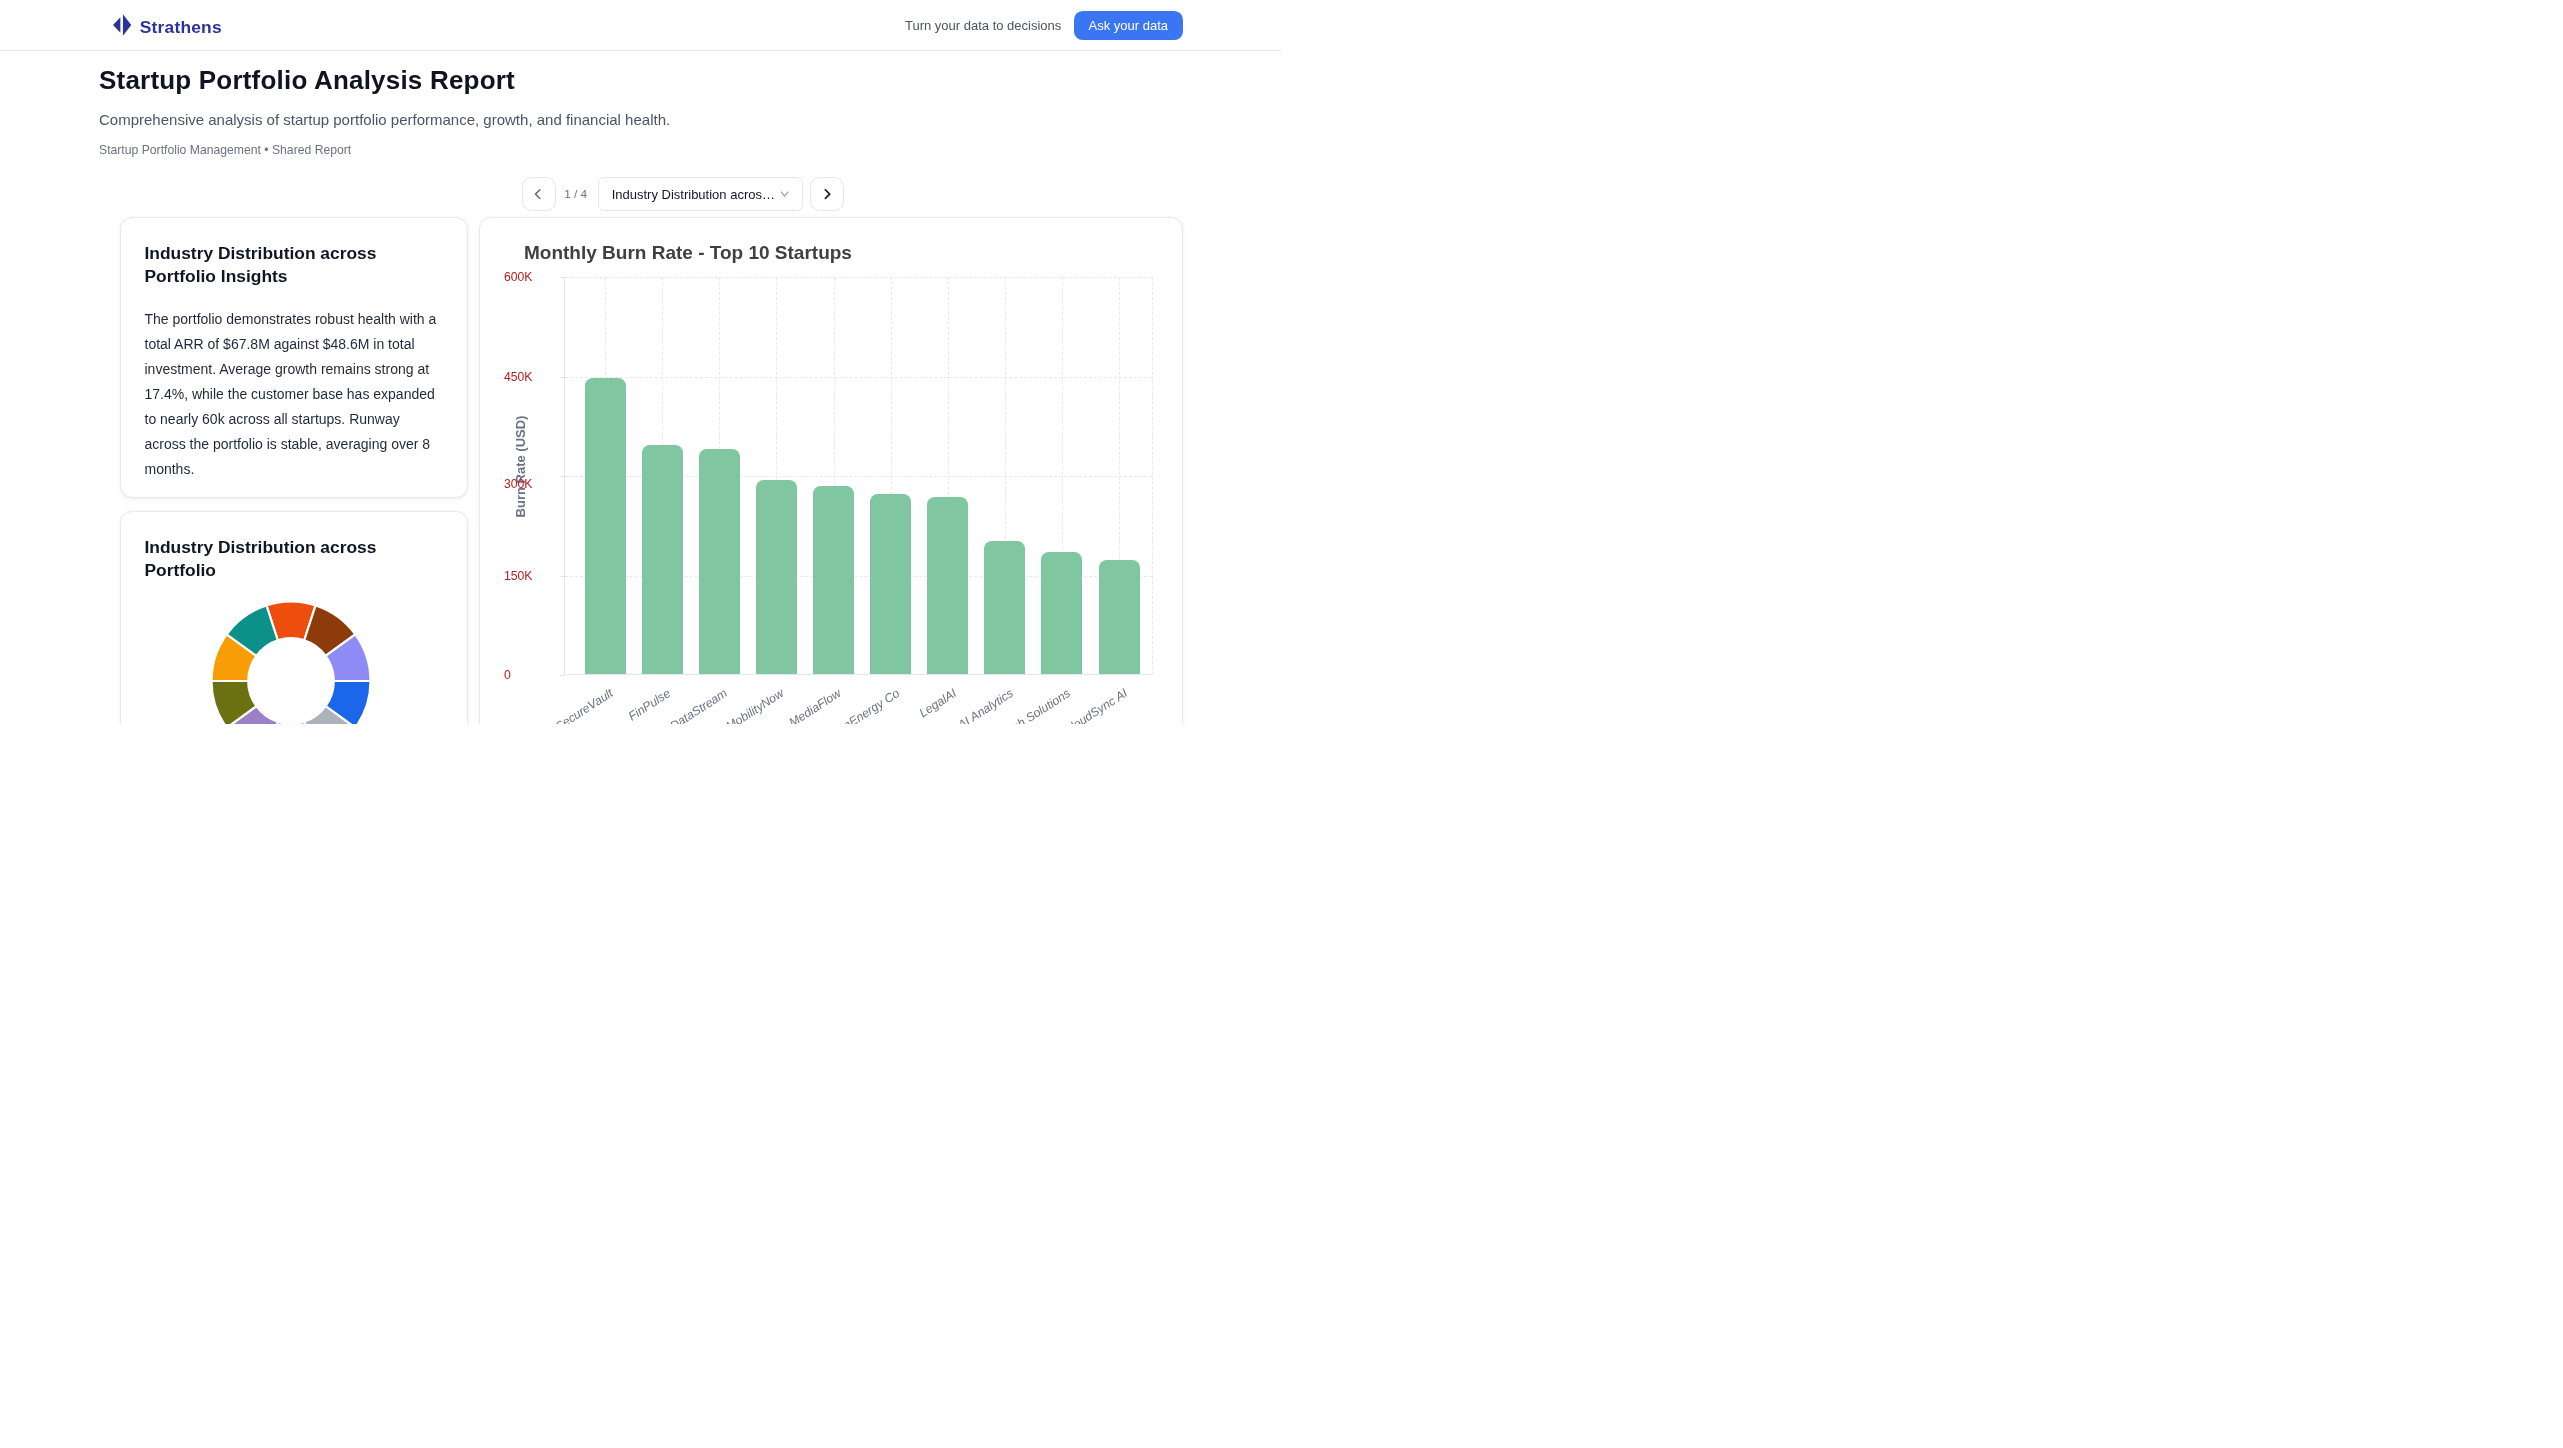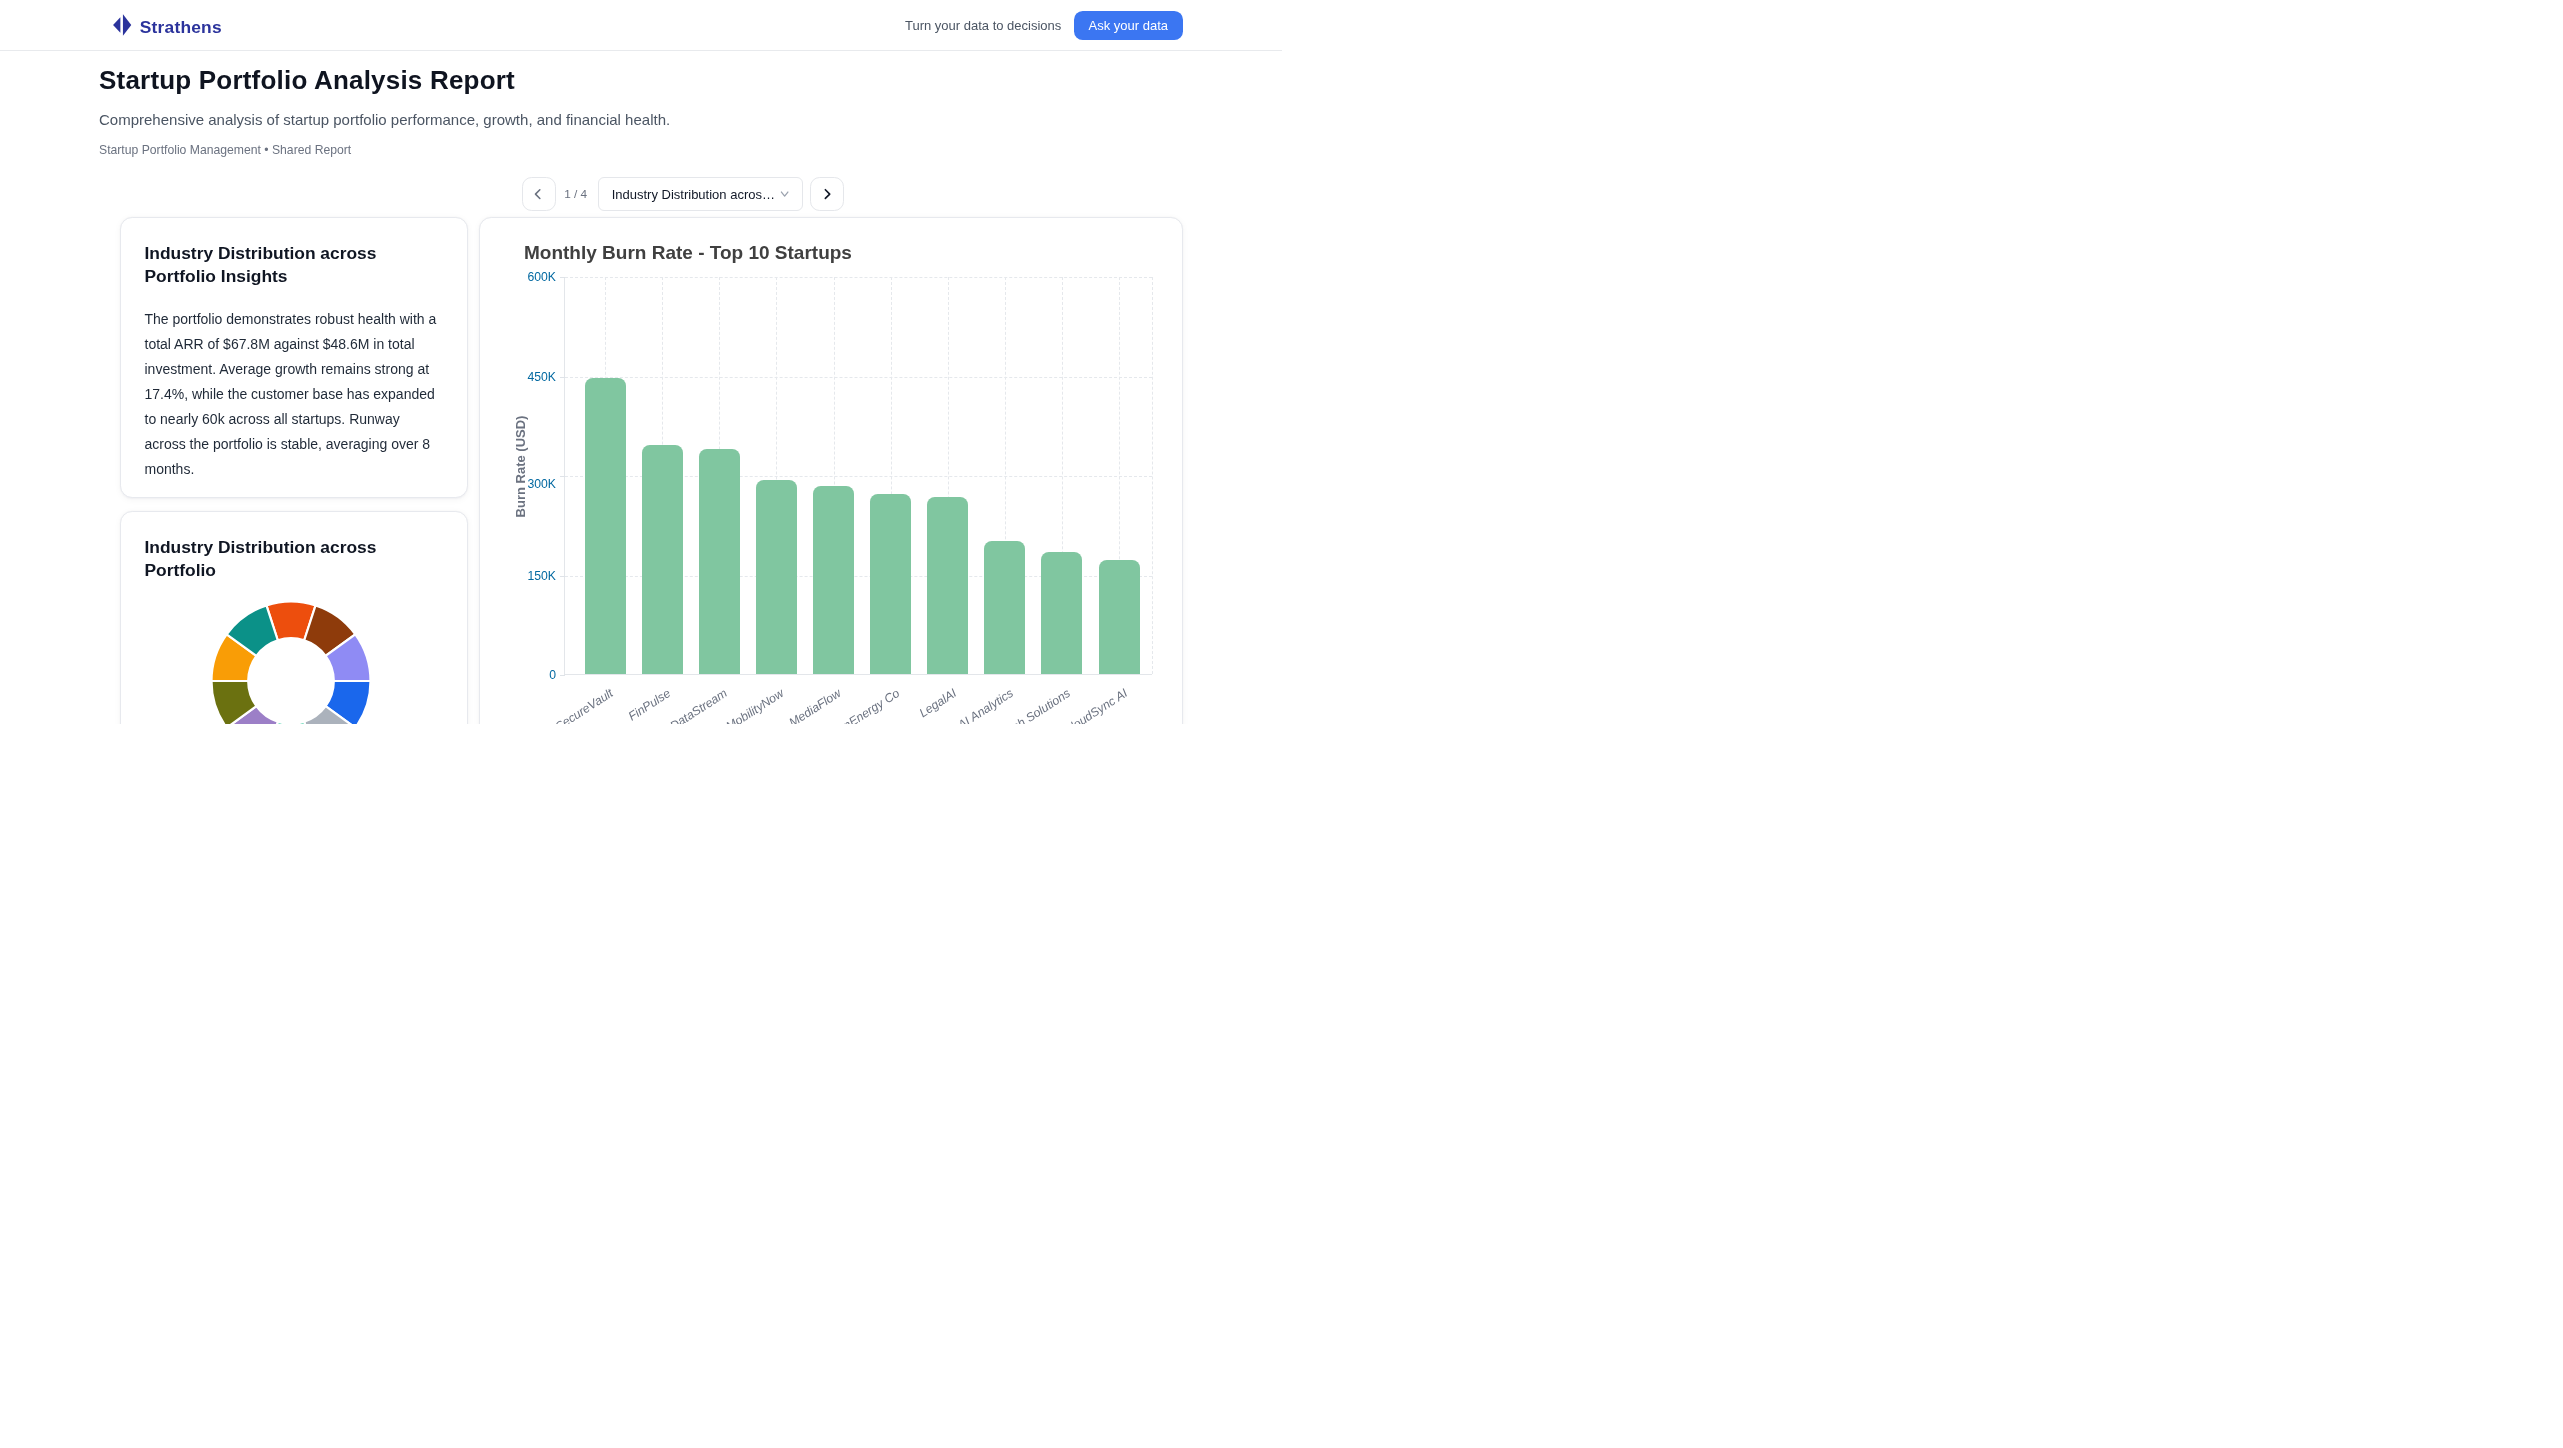--- a/index.html
+++ b/index.html
@@ -47,21 +47,21 @@
   .donut-card { left:120px; top:511px; width:348px; height:375px; padding:23.5px 23.5px; }
   .donut-wrap { position:absolute; left:87px; top:86px; width:166px; height:166px; }
 
   .chart-card { left:479px; top:217px; width:704px; height:567px; }
   .chart-title { position:absolute; left:44px; top:23.5px; font-size:19px; font-weight:700; color:#404040; }
 
   .plot { position:absolute; left:84px; top:59px; width:588px; height:398px;
           border-left:0.9px solid #e3e6ea; border-bottom:0.9px solid #e3e6ea; }
   .hgrid { position:absolute; left:0; width:100%; height:0; border-top:0.9px dashed #e5e8ec; }
   .vgrid { position:absolute; top:0; height:100%; width:0; border-left:0.9px dashed #e5e8ec; }
-  .ytick-label { position:absolute; font-size:12.2px; color:#0369a1; text-align:right; width:52px; }
+  .ytick-label { position:absolute; font-size:12.2px; color:#b91c1c; width:52px; }
   .ytick-mark { position:absolute; width:5.2px; height:0; border-top:0.9px solid #dfe3e8; }
   .bar { position:absolute; bottom:0; width:41px; background:#80c6a0; border-radius:7.8px 7.8px 0 0; }
   .xtick-label { position:absolute; font-size:12.2px; font-style:italic; color:#6b7280; white-space:nowrap;
                  transform:rotate(-33deg); transform-origin:top right; }
   .y-axis-title { position:absolute; left:-10.5px; top:241px; font-size:13px; font-weight:700; color:#6b7280;
                   transform:rotate(-90deg); transform-origin:center; white-space:nowrap; }
   .x-axis-title { position:absolute; left:84px; top:493px; width:588px; text-align:center;
                   font-size:13px; font-weight:700; color:#6b7280;margin-top:40px; }
 </style>
 </head>

